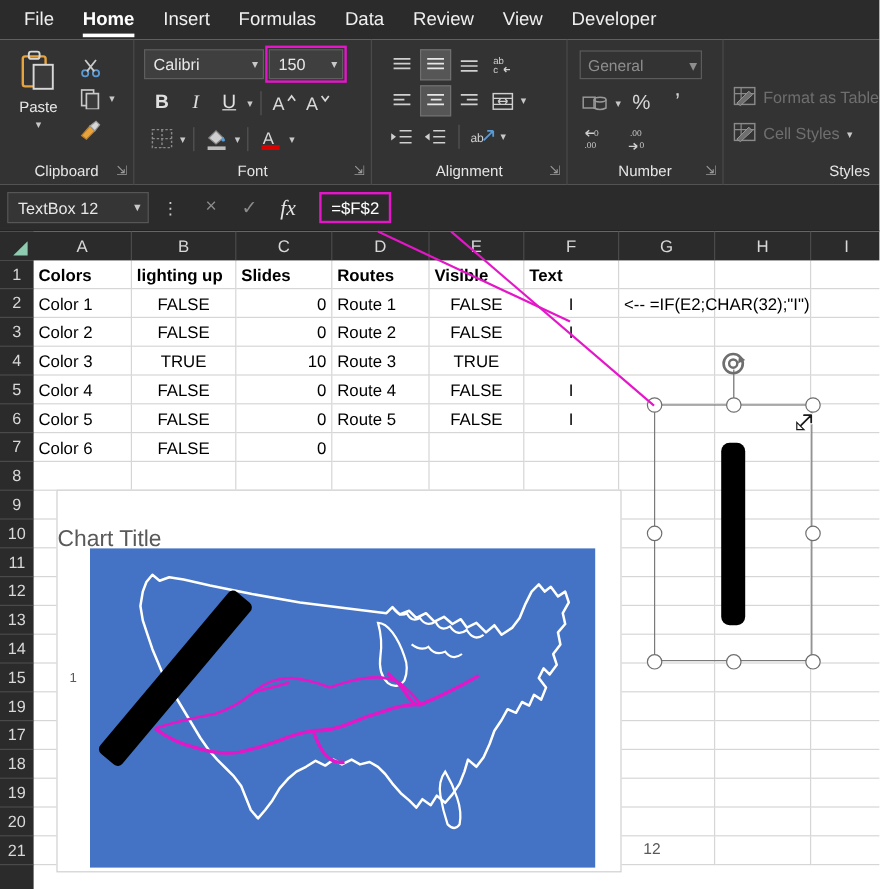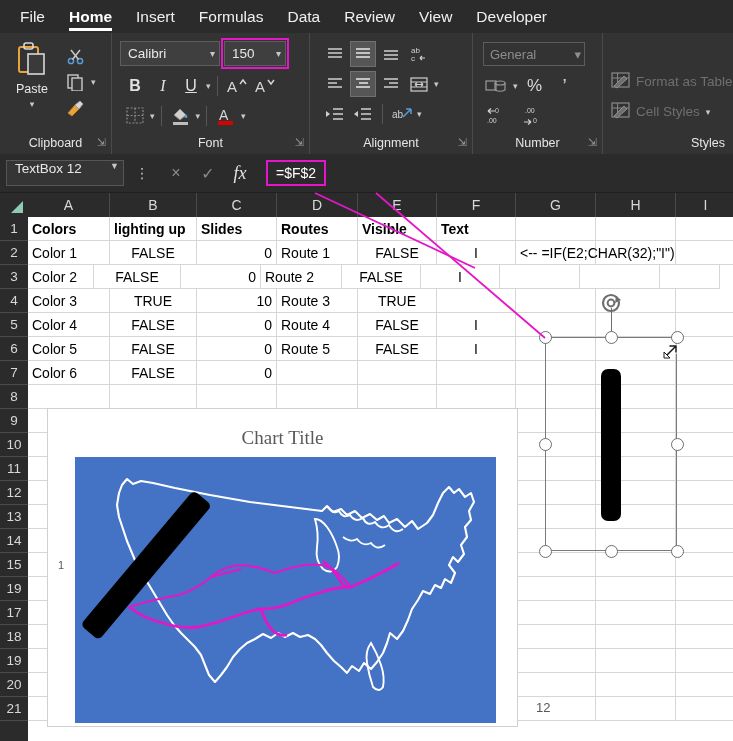--- a/index.html
+++ b/index.html
@@ -133,21 +133,21 @@
   
   .formula-bar {
     height: 39px; background: #2b2b2b;
     display: flex; align-items: center;
     padding: 0 6px; gap: 6px;
     border-bottom: 1px solid #1f1f1f;
   }
   .name-box {
     width: 118px; height: 26px;
     background: #353535; border: 1px solid #565656;
-    display: flex; 
+    display: flex; align-items: center;
     padding: 0 4px 0 8px;
     color: #e8e8e8; font-size: 13.5px; gap: 24px;
   }
   .name-box .nv { flex: 1; }
   .fb-dots { color: #c9c9c9; font-size: 14px; padding: 0 5px; letter-spacing: 0; }
   .fb-btns { display: flex; align-items: center; gap: 0; }
   .fb-btn {
     width: 32px; height: 26px;
     display: flex; align-items: center; justify-content: center;
     color: #8c8c8c; font-size: 16px;
@@ -204,22 +204,22 @@
   .cell.wide { overflow: visible; }
 
   
   .chart-obj {
     position: absolute; left: 47px; top: 408px;
     width: 471px; height: 319px;
     background: #ffffff; border: 1px solid #d0d0d0;
     z-index: 20;
   }
   .chart-title {
-    text-align: center; color: #595959;
-    font-size: 19px; margin-top: 18px; font-family: Liberation Serif, serif;
+    color: #595959;
+    font-size: 19px; margin-top: 30px;
   }
   .chart-plot {
     position: absolute; left: 27px; top: 48px;
     width: 421px; height: 266px;
     background: #4472c4; overflow: hidden;
   }
   .chart-axis-label {
     position: absolute; left: 10px; top: 150px;
     color: #595959; font-size: 11px;
   }
@@ -607,21 +607,21 @@
         <div class="cell ctr" style="width: 87px;">FALSE</div>
         <div class="cell rgt" style="width: 80px;">0</div>
         <div class="cell" style="width: 81px;">Route 1</div>
         <div class="cell ctr" style="width: 79px;">FALSE</div>
         <div class="cell ctr" style="width: 79px;">I</div>
         <div class="cell wide" style="width: 80px; overflow: visible; z-index: 5;">&lt;--  =IF(E2;CHAR(32);"I")</div>
         <div class="cell" style="width: 80px;"></div>
         <div class="cell" style="width: 60px;"></div>
       </div>
       <div class="grow">
-        <div class="cell" style="width: 66px;">Color 2</div>
+        <div class="cell" style="width: 82px;">Color 2</div>
         <div class="cell ctr" style="width: 87px;">FALSE</div>
         <div class="cell rgt" style="width: 80px;">0</div>
         <div class="cell" style="width: 81px;">Route 2</div>
         <div class="cell ctr" style="width: 79px;">FALSE</div>
         <div class="cell ctr" style="width: 79px;">I</div>
         <div class="cell" style="width: 80px;"></div>
         <div class="cell" style="width: 80px;"></div>
         <div class="cell" style="width: 60px;"></div>
       </div>
       <div class="grow">

